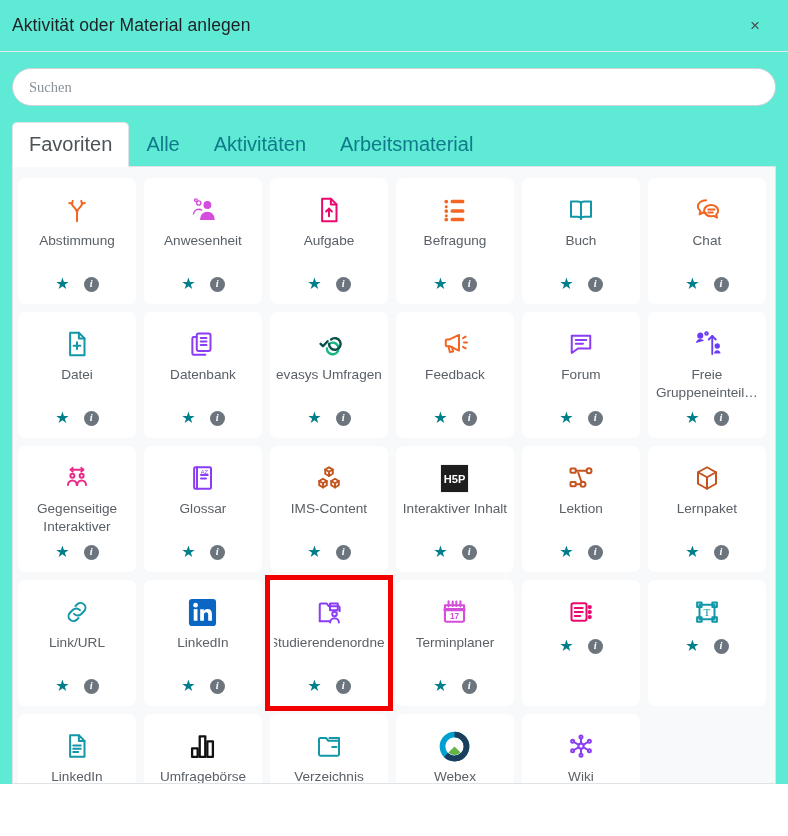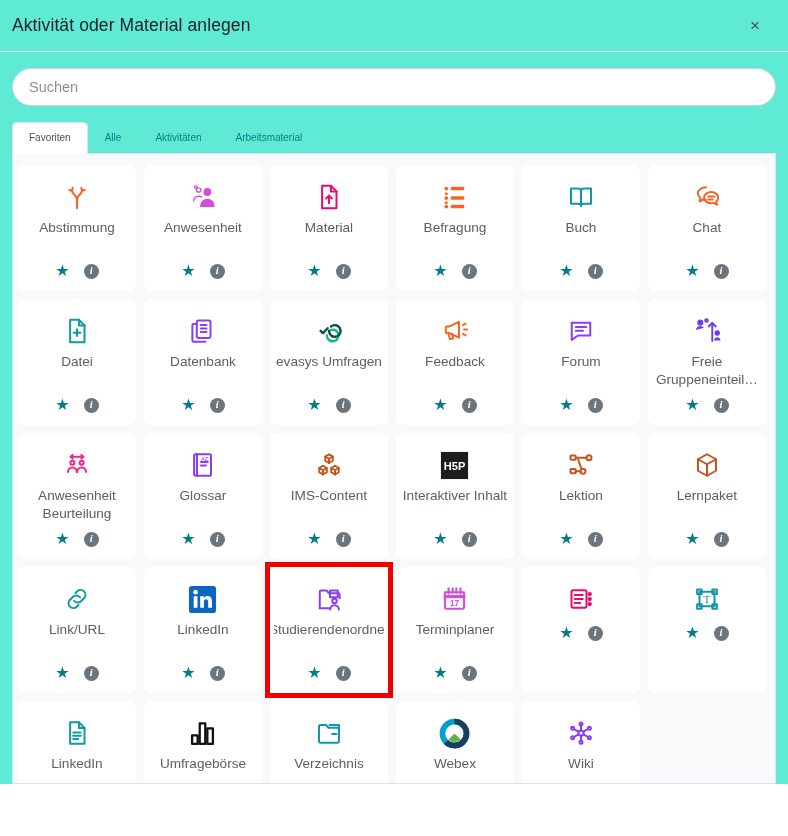--- a/index.html
+++ b/index.html
@@ -26,34 +26,34 @@
     background: none; border: none; cursor: pointer;
     color: #4a4f55; font-size: 17px; line-height: 1;
   }
 
   
   .search-wrap { padding: 16px 12px 0 12px; flex: 0 0 auto; }
   .search-input {
     width: 100%; height: 38px;
     border: 1px solid #cdd2d8; border-radius: 19px;
     padding: 4px 16px; font-size: 14.5px; color: #1d2125;
-    font-family: Liberation Sans, sans-serif; outline: none; background:#fff;
+    font-family: Liberation Serif, serif; outline: none; background:#fff;
   }
   .search-input::placeholder { color: #8a9099; }
 
   
   .tabs {
     margin: 15px 12px 0 12px;
     display: flex; align-items: flex-end;
     border-bottom: 1px solid #dfe3e8;
     flex: 0 0 auto;
   }
   .tab {
     padding: 8px 16px 9px 16px;
-    font-size: 10px; color: #0f7b8a;
+    font-size: 20px; color: #0f7b8a;
     cursor: pointer; background: none; border: none;
     font-family: "Liberation Sans", sans-serif;
     position: relative; top: 1px;
     border: 1px solid transparent; border-radius: 5px 5px 0 0;
     line-height: 1.3;
   }
   .tab.active {
     color: #4c5358;
     background: #fff;
     border-color: #dfe3e8 #dfe3e8 #fff #dfe3e8;
@@ -170,21 +170,21 @@
         <div class="cell">
           <div class="card">
             <div class="icon-box">
               <svg width="30" height="30" viewBox="0 0 24 24" fill="none" stroke="#ea0a6e" stroke-width="1.6" stroke-linecap="round" stroke-linejoin="round">
                 <path d="M6.5 3h7l4.5 4.5V21H6.5z"></path>
                 <path d="M13.5 3v4.5H18"></path>
                 <path d="M12 17v-6"></path>
                 <path d="M9.7 13.2L12 10.9l2.3 2.3"></path>
               </svg>
             </div>
-            <div class="card-label">Material</div>
+            <div class="card-label">Aufgabe</div>
             <div class="card-actions">
               <span class="star">★</span>
               <span class="info">i</span>
             </div>
           </div>
         </div>
         <div class="cell">
           <div class="card">
             <div class="icon-box">
               <svg width="30" height="30" viewBox="0 0 24 24" fill="#f26522">
@@ -342,21 +342,21 @@
               <svg width="30" height="30" viewBox="0 0 24 24" fill="none" stroke="#ea2a87" stroke-width="1.6" stroke-linecap="round" stroke-linejoin="round">
                 <path d="M7 5.4h10"></path>
                 <path d="M8.6 3.9L6.9 5.4l1.7 1.5"></path>
                 <path d="M15.4 3.9l1.7 1.5-1.7 1.5"></path>
                 <circle cx="8.3" cy="10.2" r="1.6"></circle>
                 <circle cx="15.7" cy="10.2" r="1.6"></circle>
                 <path d="M4.8 17.6c0-2 1.6-3.6 3.5-3.6s3.5 1.6 3.5 3.6"></path>
                 <path d="M12.2 17.6c0-2 1.6-3.6 3.5-3.6s3.5 1.6 3.5 3.6"></path>
               </svg>
             </div>
-            <div class="card-label">Anwesenheit Beurteilung</div>
+            <div class="card-label">Gegenseitige Interaktiver</div>
             <div class="card-actions">
               <span class="star">★</span>
               <span class="info">i</span>
             </div>
           </div>
         </div>
         <div class="cell">
           <div class="card">
             <div class="icon-box">
               <svg width="30" height="30" viewBox="0 0 24 24" fill="none" stroke="#8b3df5" stroke-width="1.6" stroke-linecap="round" stroke-linejoin="round">

